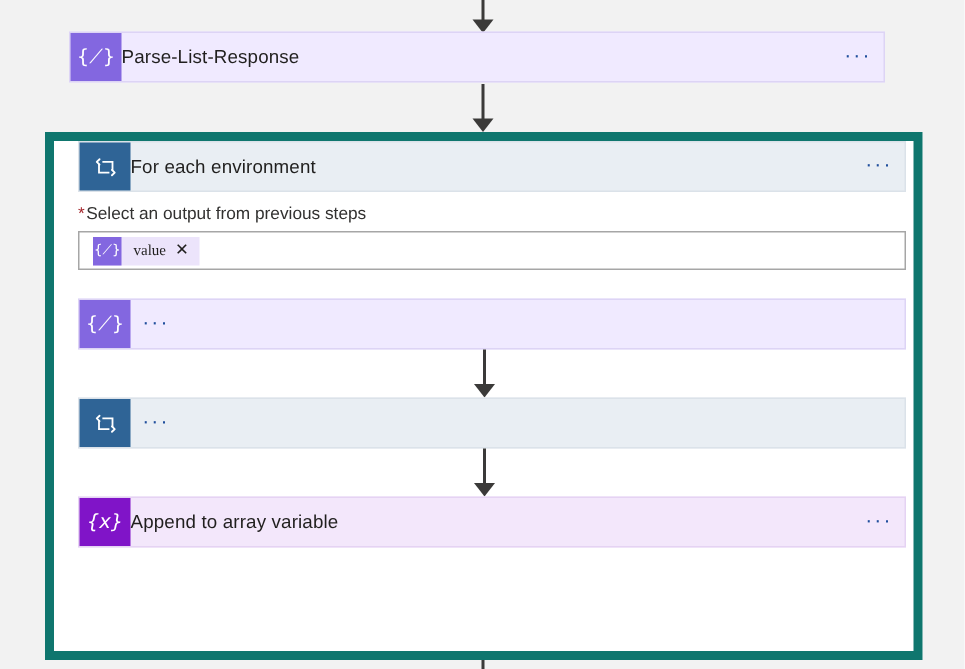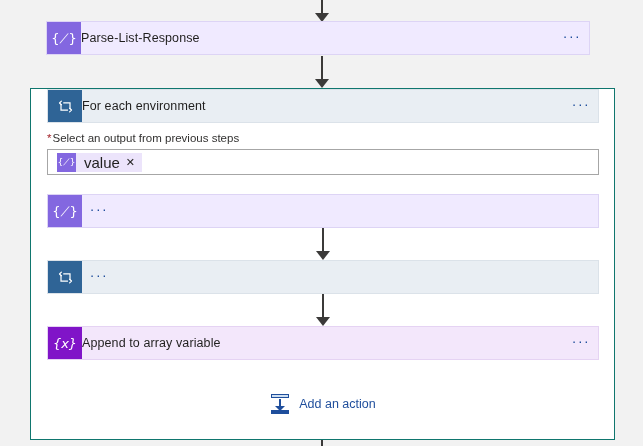--- a/index.html
+++ b/index.html
@@ -97,21 +97,21 @@
   }
 
   
   #foreach-scope {
     position: absolute;
     left: 30px;
     top: 88px;
     width: 585px;
     height: 352px;
     background: #ffffff;
-    border: 1px solid #0f766e;
+    border: 6px solid #0f766e;
     box-sizing: border-box;
   }
   #foreach-scope-header {
     position: absolute;
     left: 16px;
     top: 0px;
     width: 552px;
   }
 
   
@@ -153,24 +153,25 @@
     height: 19px;
     background: #8367e0;
     color: #fff;
     display: flex;
     align-items: center;
     justify-content: center;
     font-size: 9px;
     font-family: "DejaVu Sans", sans-serif;
   }
   .token .tok-label {
-    font-size: 15px;
+    font-size: 10px;
     color: #201f1e;
     padding: 0 6px 0 8px;
     white-space: nowrap;
+    font-family: Liberation Serif, serif;
   }
   .token .tok-close {
     font-size: 11px;
     color: #201f1e;
     padding-right: 7px;
     cursor: pointer;
     line-height: 1;
   }
 
   
@@ -306,27 +307,18 @@
   </div>
 
   <div class="card variable" style="left:16px; top:237px; width:552px;">
     <div class="icon">
       <span class="icon-glyph" style="font-style:italic;">{x}</span>
     </div>
     <div class="title">Append to array variable</div>
     <div class="menu">···</div>
   </div>
 
-  <div id="add-action">
-    <span class="addicon">
-      <span class="bar-top"></span>
-      <span class="stem"></span>
-      <span class="tip"></span>
-      <span class="bar-bottom"></span>
-    </span>
-    <span class="label">Add an action</span>
-  </div>
 
 </div>
 
 <div class="conn" style="top:440px; height:6px;">
   <div class="line"></div>
 </div>
 
 </body></html>

